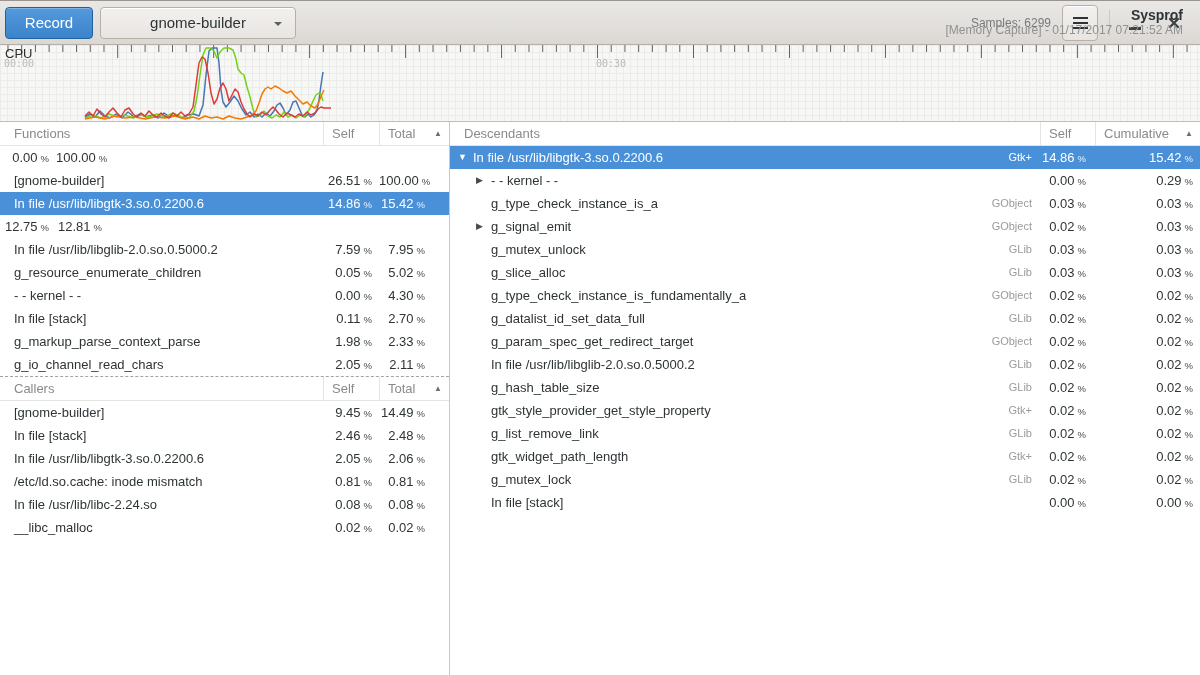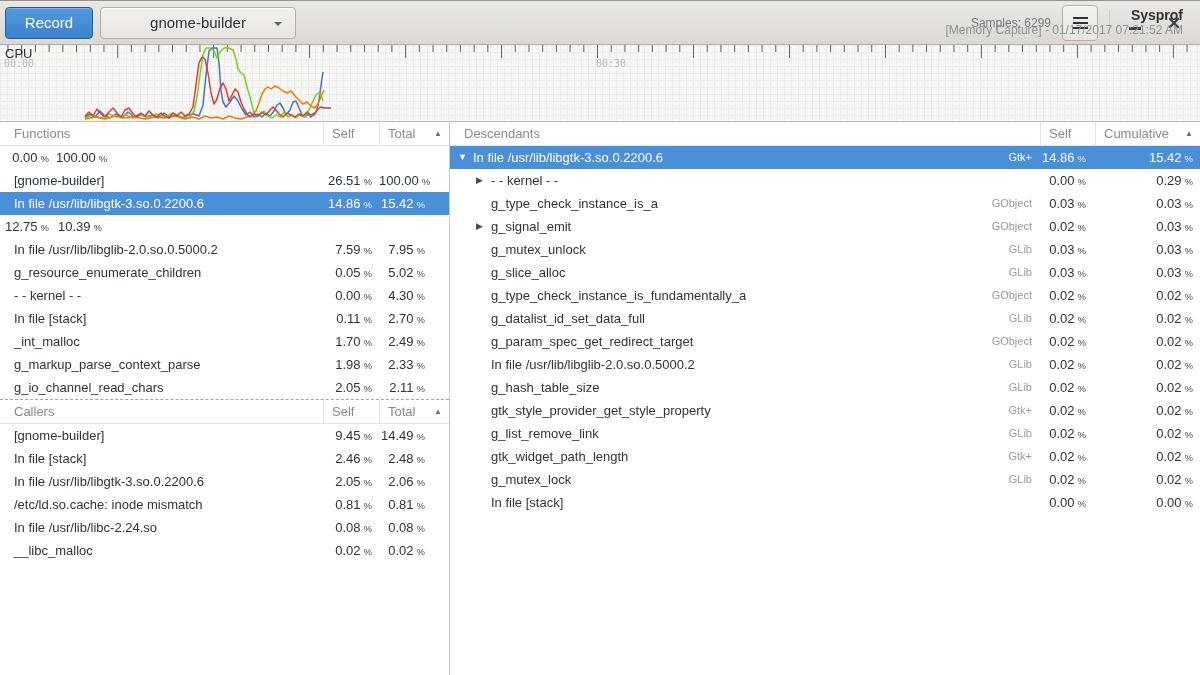--- a/index.html
+++ b/index.html
@@ -245,46 +245,41 @@
               <span class="c-pct self"><span>26.51</span><span class="pctsign">%</span></span>
               <span class="c-pct total"><span>100.00</span><span class="pctsign">%</span></span>
             </div>
             <div class="trow selected">
               <span class="c-name"><span class="nm">In file /usr/lib/libgtk-3.so.0.2200.6</span></span>
               <span class="c-pct self"><span>14.86</span><span class="pctsign">%</span></span>
               <span class="c-pct total"><span>15.42</span><span class="pctsign">%</span></span>
             </div>
             <div class="trow">
               <span class="c-pct self"><span>12.75</span><span class="pctsign">%</span></span>
-              <span class="c-pct total"><span>10.39</span><span class="pctsign">%</span></span>
+              <span class="c-pct total"><span>12.81</span><span class="pctsign">%</span></span>
             </div>
             <div class="trow">
               <span class="c-name"><span class="nm">In file /usr/lib/libglib-2.0.so.0.5000.2</span></span>
               <span class="c-pct self"><span>7.59</span><span class="pctsign">%</span></span>
               <span class="c-pct total"><span>7.95</span><span class="pctsign">%</span></span>
             </div>
             <div class="trow">
               <span class="c-name"><span class="nm">g_resource_enumerate_children</span></span>
               <span class="c-pct self"><span>0.05</span><span class="pctsign">%</span></span>
               <span class="c-pct total"><span>5.02</span><span class="pctsign">%</span></span>
             </div>
             <div class="trow">
               <span class="c-name"><span class="nm">- - kernel - -</span></span>
               <span class="c-pct self"><span>0.00</span><span class="pctsign">%</span></span>
               <span class="c-pct total"><span>4.30</span><span class="pctsign">%</span></span>
             </div>
             <div class="trow">
               <span class="c-name"><span class="nm">In file [stack]</span></span>
               <span class="c-pct self"><span>0.11</span><span class="pctsign">%</span></span>
               <span class="c-pct total"><span>2.70</span><span class="pctsign">%</span></span>
-            </div>
-            <div class="trow">
-              <span class="c-name"><span class="nm">_int_malloc</span></span>
-              <span class="c-pct self"><span>1.70</span><span class="pctsign">%</span></span>
-              <span class="c-pct total"><span>2.49</span><span class="pctsign">%</span></span>
             </div>
             <div class="trow">
               <span class="c-name"><span class="nm">g_markup_parse_context_parse</span></span>
               <span class="c-pct self"><span>1.98</span><span class="pctsign">%</span></span>
               <span class="c-pct total"><span>2.33</span><span class="pctsign">%</span></span>
             </div>
             <div class="trow">
               <span class="c-name"><span class="nm">g_io_channel_read_chars</span></span>
               <span class="c-pct self"><span>2.05</span><span class="pctsign">%</span></span>
               <span class="c-pct total"><span>2.11</span><span class="pctsign">%</span></span>

